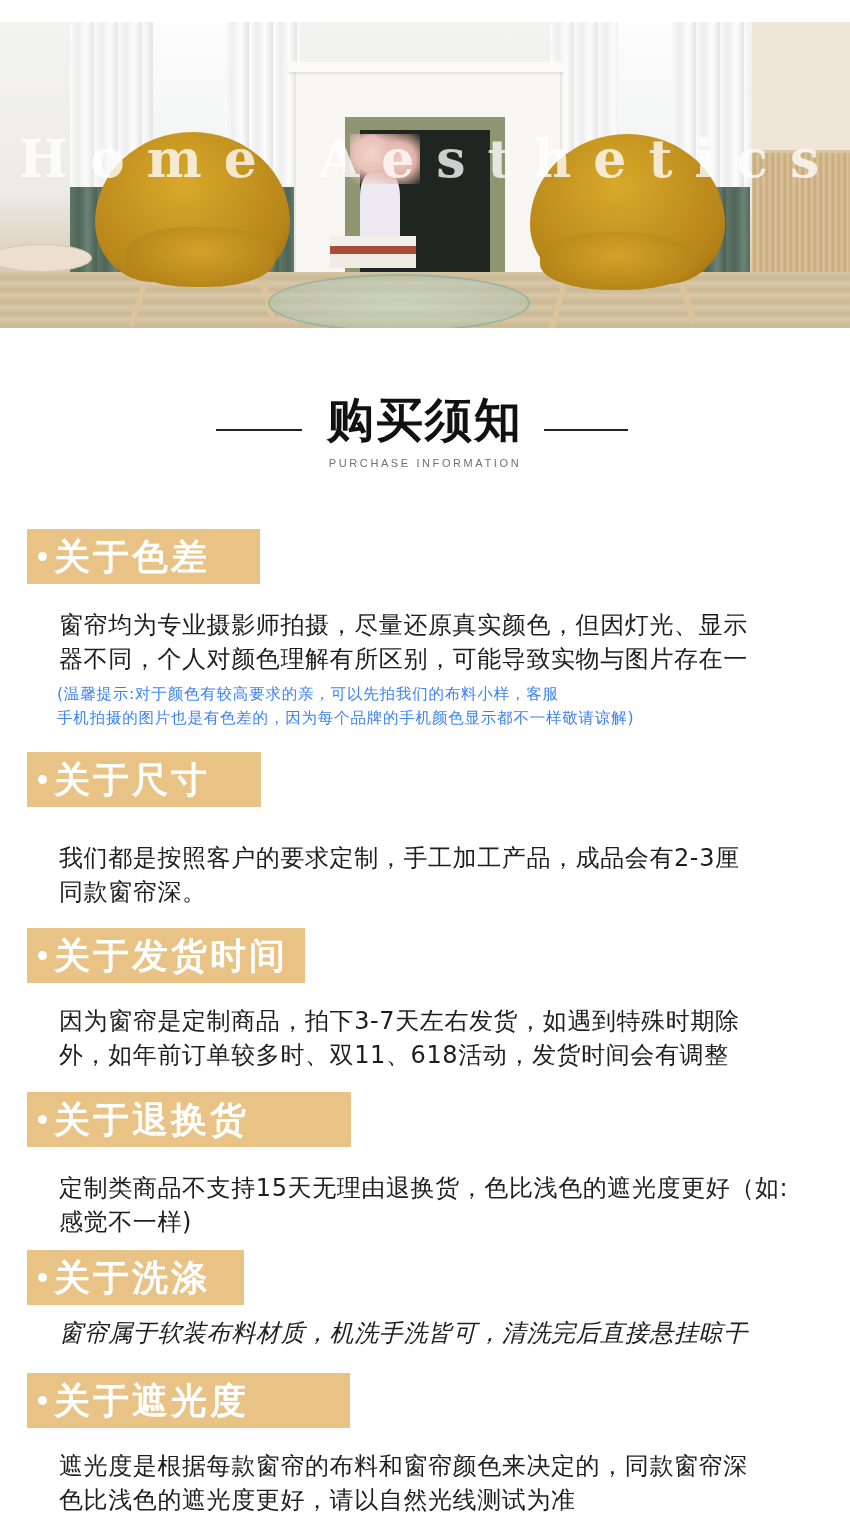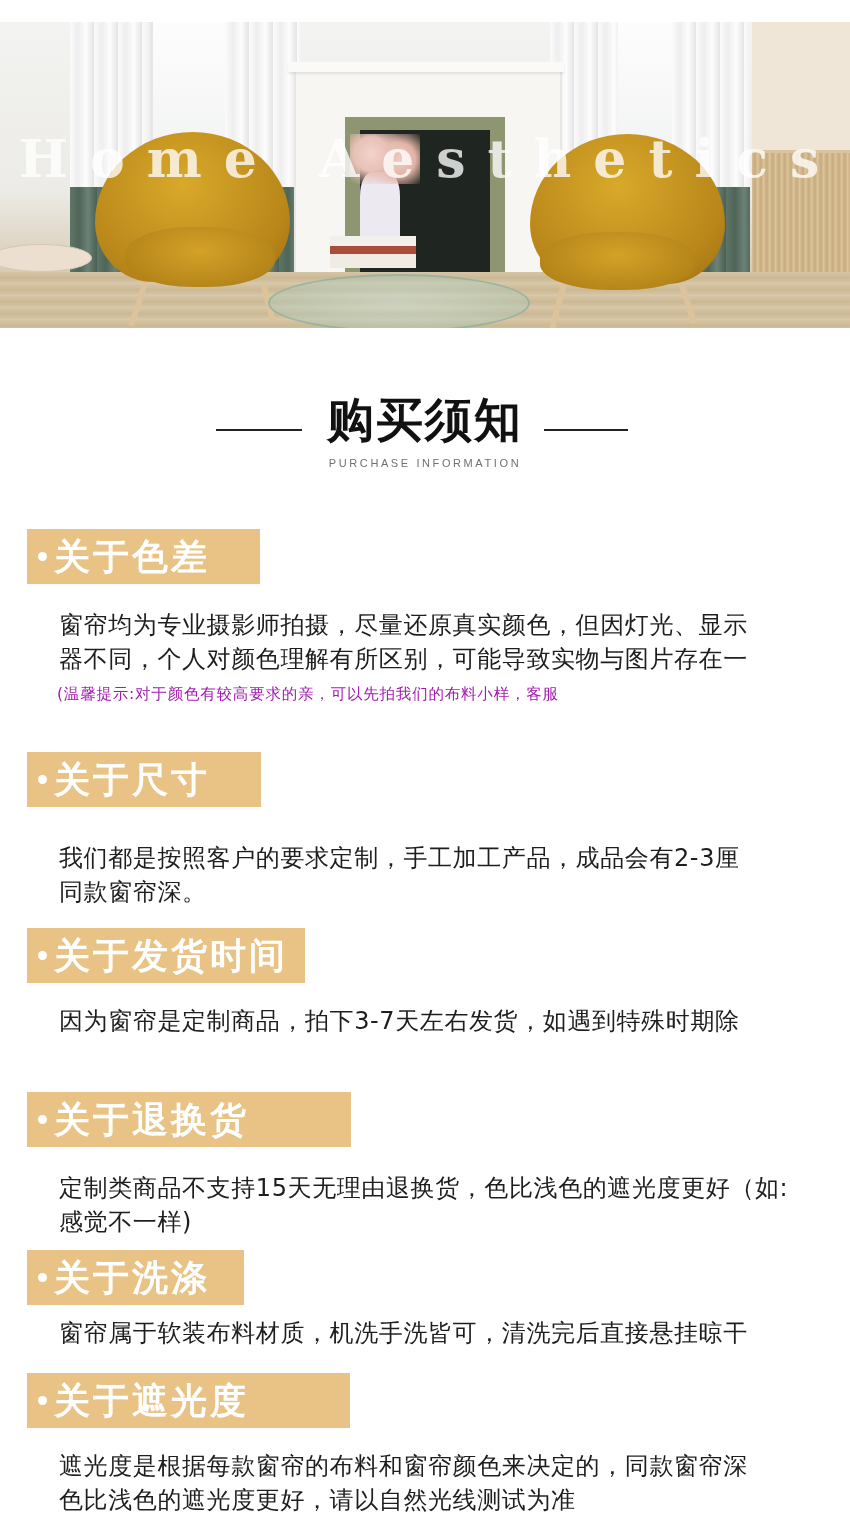--- a/index.html
+++ b/index.html
@@ -59,21 +59,21 @@
 
   .label { position:absolute; left:27px; height:55px; background:#e8c385; color:#ffffff;
     font-size:36px; font-weight:bold; line-height:55px; white-space:nowrap; }
   .label .dot { display:inline-block; width:9px; height:9px; border-radius:50%; background:#fff;
     margin-left:11px; margin-right:7px; vertical-align:middle; position:relative; top:-3px; }
   .label .txt { letter-spacing:3px; }
 
   .body-text { position:absolute; left:59px; width:790px; font-size:24px; line-height:34px;
     color:#1e1e1e; letter-spacing:0.6px; }
   .note { position:absolute; left:57px; width:790px; font-size:15.5px; line-height:24px;
-    color:#a21caf; letter-spacing:0.8px; }
+    color:#3b82f6; letter-spacing:0.8px; }
 </style>
 </head>
 <body>
 
 <div class="hero">
   <div class="window" style="left:150px;width:85px;"></div>
   <div class="window" style="left:612px;width:80px;"></div>
   <div class="curtain" style="left:70px;width:80px;">
       <div class="top"></div>
       <div class="bottom"></div>
@@ -129,49 +129,51 @@
 
 <div class="label" style="top:497px;width:233px;margin-top:32px;">
   <span class="dot"></span><span class="txt">关于色差</span>
 </div>
 <div class="body-text" style="top:572px;margin-top:36px;">
   <div>窗帘均为专业摄影师拍摄，尽量还原真实颜色，但因灯光、显示</div>
   <div>器不同，个人对颜色理解有所区别，可能导致实物与图片存在一</div>
 </div>
 <div class="note" style="top:682px;">
   <div>(温馨提示:对于颜色有较高要求的亲，可以先拍我们的布料小样，客服</div>
+  <div>手机拍摄的图片也是有色差的，因为每个品牌的手机颜色显示都不一样敬请谅解)</div>
 </div>
 
 <div class="label" style="top:752px;width:234px;">
   <span class="dot"></span><span class="txt">关于尺寸</span>
 </div>
 <div class="body-text" style="top:841px;">
   <div>我们都是按照客户的要求定制，手工加工产品，成品会有2-3厘</div>
   <div>同款窗帘深。</div>
 </div>
 
 <div class="label" style="top:928px;width:278px;">
   <span class="dot"></span><span class="txt">关于发货时间</span>
 </div>
 <div class="body-text" style="top:1004px;">
   <div>因为窗帘是定制商品，拍下3-7天左右发货，如遇到特殊时期除</div>
+  <div>外，如年前订单较多时、双11、618活动，发货时间会有调整</div>
 </div>
 
 <div class="label" style="top:1092px;width:324px;">
   <span class="dot"></span><span class="txt">关于退换货</span>
 </div>
 <div class="body-text" style="top:1171px;">
   <div>定制类商品不支持15天无理由退换货，色比浅色的遮光度更好（如:</div>
   <div>感觉不一样)</div>
 </div>
 
 <div class="label" style="top:1250px;width:217px;">
   <span class="dot"></span><span class="txt">关于洗涤</span>
 </div>
-<div class="body-text" style="top:1316px;">
+<div class="body-text" style="top:1316px;font-style:italic;">
   <div>窗帘属于软装布料材质，机洗手洗皆可，清洗完后直接悬挂晾干</div>
 </div>
 
 <div class="label" style="top:1373px;width:323px;">
   <span class="dot"></span><span class="txt">关于遮光度</span>
 </div>
 <div class="body-text" style="top:1449px;">
   <div>遮光度是根据每款窗帘的布料和窗帘颜色来决定的，同款窗帘深</div>
   <div>色比浅色的遮光度更好，请以自然光线测试为准</div>
 </div>

